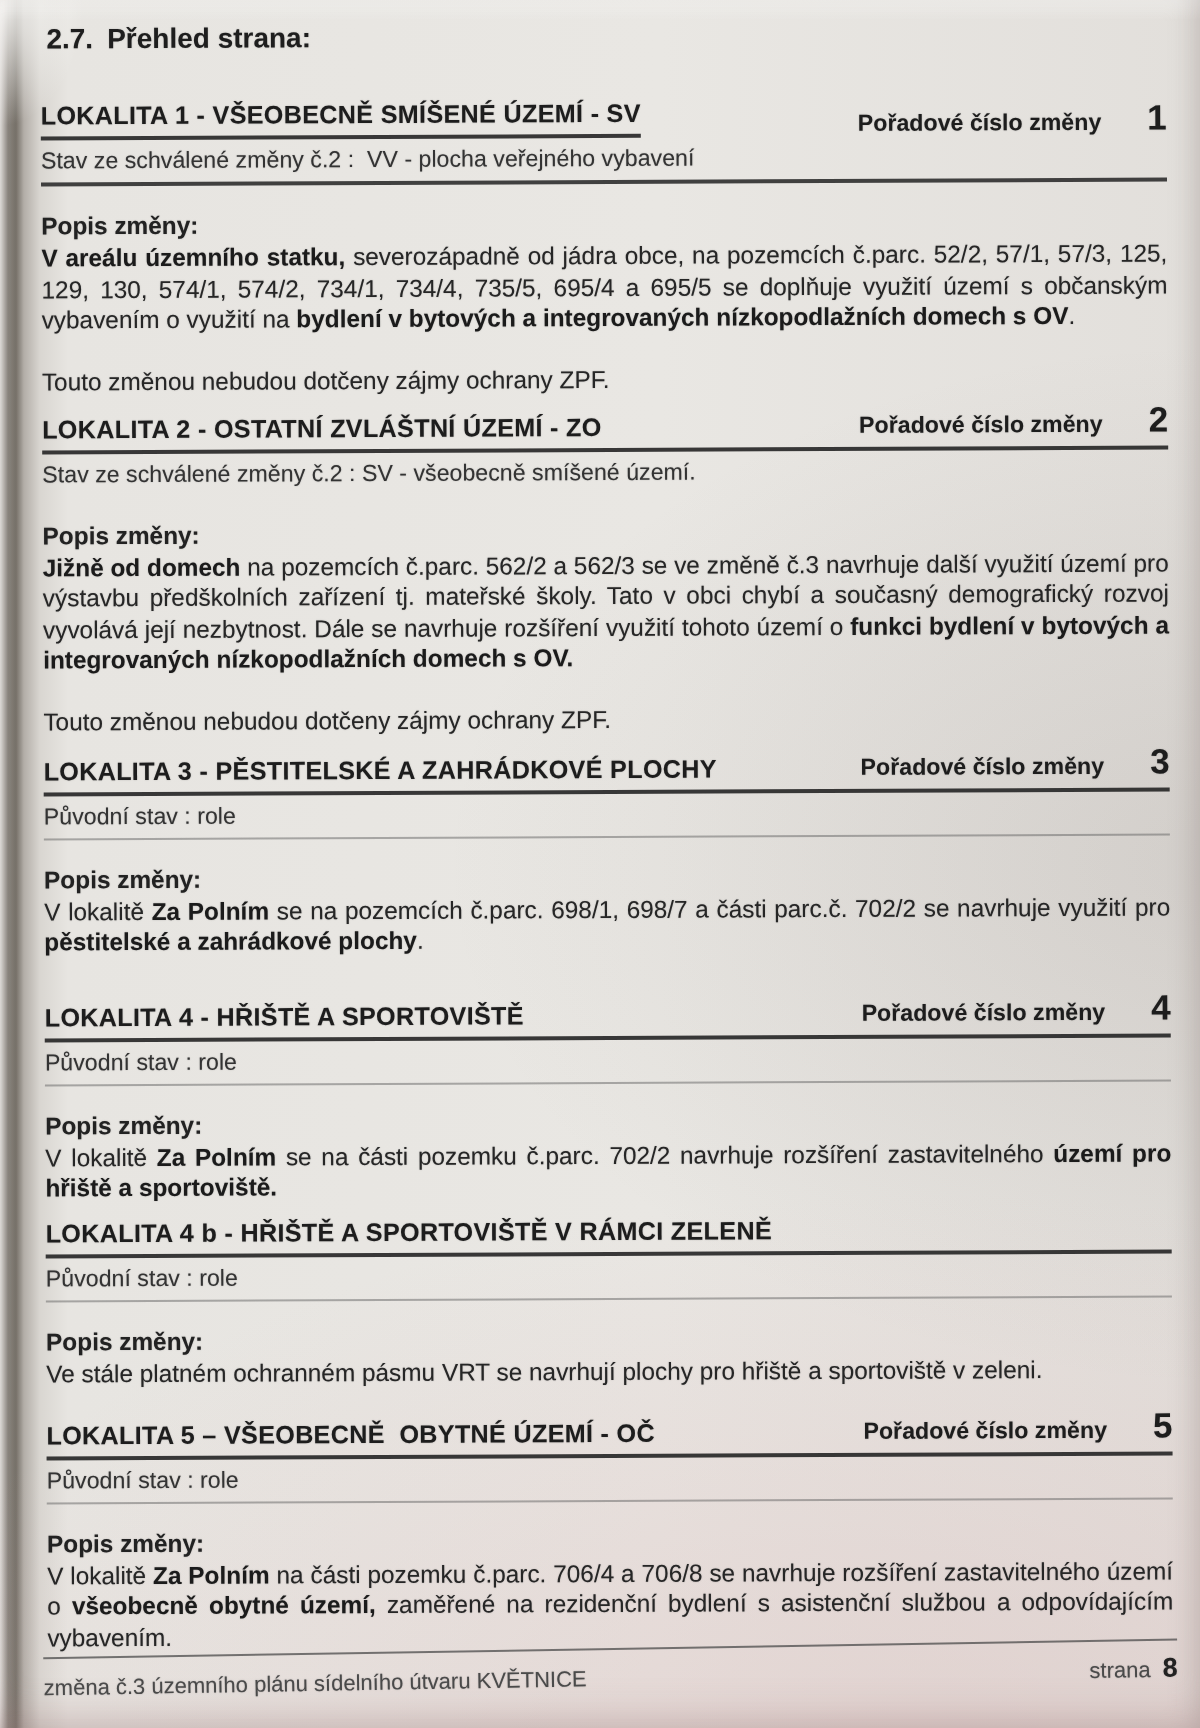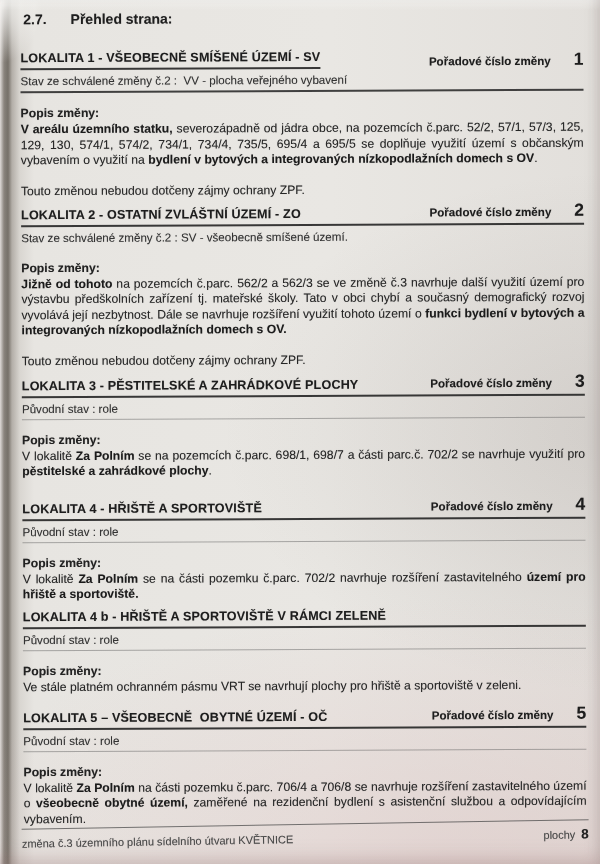--- a/index.html
+++ b/index.html
@@ -19,21 +19,21 @@
     box-shadow: inset 0 -14px 18px -8px rgba(150,110,110,.28), inset -8px 0 14px -6px rgba(110,100,95,.25);
   }
   .content{
     position:absolute;left:0;top:0;width:600px;height:864px;
     transform:rotate(-0.25deg);
     text-shadow:0 0 0.7px rgba(70,70,70,.4);
     color:#262626;
   }
   .doc-heading{
     position:absolute;left:25px;top:10px;
-    display:flex;gap:24px;align-items:baseline;
+    display:flex;gap:7px;align-items:baseline;
     font-weight:bold;font-size:14px;color:#1e1e1e;
   }
   .loc{position:absolute;left:22px;right:15px;}
   .s1{top:50px;} .s2{top:203px;} .s3{top:374px;}
   .s4{top:497px;} .s4b{top:609px;} .s5{top:706px;}
 
   .loc-head{display:flex;justify-content:space-between;align-items:flex-end;
     border-bottom:2.4px solid rgba(40,40,40,.92);padding-bottom:3px;}
   .s1 .loc-head{border-bottom:none;padding-bottom:0;}
   .s1 .loc-title{border-bottom:2.4px solid rgba(40,40,40,.92);padding-bottom:3px;}
@@ -92,21 +92,21 @@
     <section class="loc s2">
       <div class="loc-head">
         <div class="loc-title">LOKALITA 2 - OSTATNÍ ZVLÁŠTNÍ ÚZEMÍ - ZO</div>
         <div class="order">
           <span class="order-label">Pořadové číslo změny</span>
           <span class="order-num">2</span>
         </div>
       </div>
       <div class="status">Stav ze schválené změny č.2 : SV - všeobecně smíšené území.</div>
       <div class="popis">Popis změny:</div>
-      <p class="para"><b>Jižně od tohoto</b><span> na pozemcích č.parc. 562/2 a 562/3 se ve změně č.3 navrhuje další využití území pro výstavbu předškolních zařízení tj. mateřské školy. Tato v obci chybí a současný demografický rozvoj vyvolává její nezbytnost. Dále se navrhuje rozšíření využití tohoto území o </span><b>funkci bydlení v bytových a integrovaných nízkopodlažních domech s OV.</b></p>
+      <p class="para"><b>Jižně od domech</b><span> na pozemcích č.parc. 562/2 a 562/3 se ve změně č.3 navrhuje další využití území pro výstavbu předškolních zařízení tj. mateřské školy. Tato v obci chybí a současný demografický rozvoj vyvolává její nezbytnost. Dále se navrhuje rozšíření využití tohoto území o </span><b>funkci bydlení v bytových a integrovaných nízkopodlažních domech s OV.</b></p>
       <p class="note">Touto změnou nebudou dotčeny zájmy ochrany ZPF.</p>
     </section>
 
     <section class="loc s3">
       <div class="loc-head">
         <div class="loc-title">LOKALITA 3 - PĚSTITELSKÉ A ZAHRÁDKOVÉ PLOCHY</div>
         <div class="order">
           <span class="order-label">Pořadové číslo změny</span>
           <span class="order-num">3</span>
         </div>
@@ -147,19 +147,19 @@
         </div>
       </div>
       <div class="status thin-rule">Původní stav : role</div>
       <div class="popis">Popis změny:</div>
       <p class="para"><span>V lokalitě </span><b>Za Polním</b><span> na části pozemku č.parc. 706/4 a 706/8 se navrhuje rozšíření zastavitelného území o </span><b>všeobecně obytné  území,</b><span> zaměřené na rezidenční bydlení s asistenční službou a odpovídajícím vybavením.</span></p>
     </section>
 
     <div class="footer">
       <span class="footer-left">změna č.3 územního plánu sídelního útvaru KVĚTNICE</span>
       <span class="footer-right">
-        <span class="lbl">plochy</span>
+        <span class="lbl">strana</span>
         <span class="num">8</span>
       </span>
     </div>
 
   </div>
 </div>
 
 </body></html>

